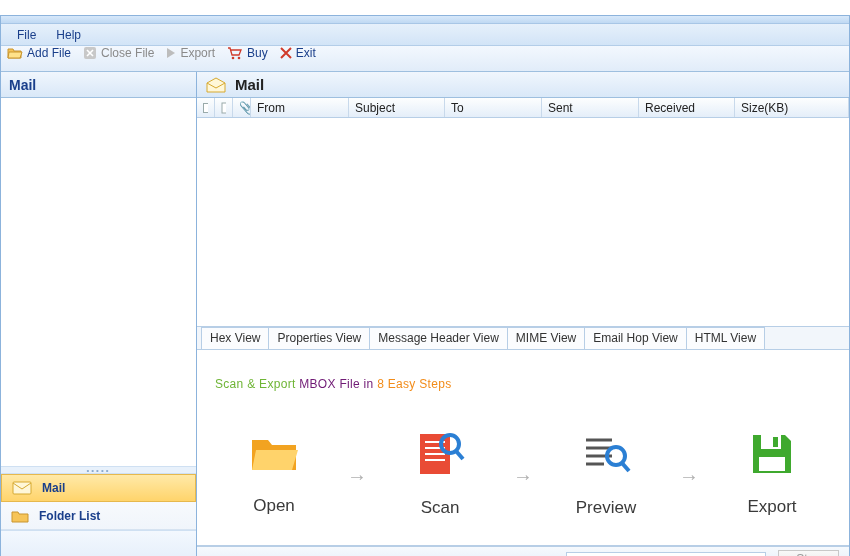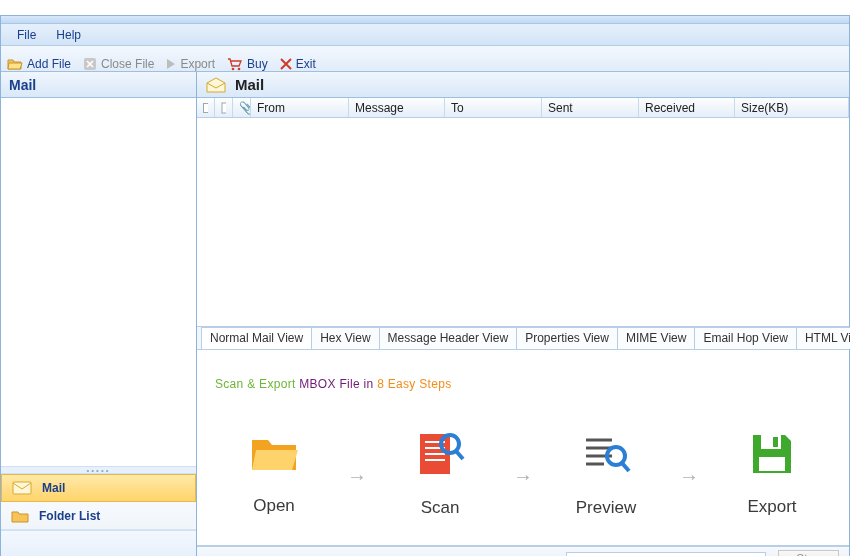--- a/index.html
+++ b/index.html
@@ -1,21 +1,21 @@
 <!DOCTYPE html>
 <html><head>
 <meta charset="utf-8">
 <style>
 * { box-sizing: border-box; margin: 0; padding: 0; font-family: "Segoe UI", Tahoma, sans-serif; font-size: 12px; }
 body { width: 850px; height: 556px; background: #fff; overflow: hidden; }
 .window { width: 850px; height: 556px; display: flex; flex-direction: column; border: 1px solid #8cb3dc; margin-top: 15px; }
 .titlebar { height: 8px; background: linear-gradient(#d7e8fa, #c0d9f3); border-bottom: 1px solid #a8c6e6; }
 .menubar { height: 22px; background: linear-gradient(#e6f0fb, #d2e4f7); display: flex; align-items: center; padding: 0 6px; border-bottom: 1px solid #b3cde8; }
 .menubar .mi { color: #1a3f8b; padding: 2px 10px; cursor: default; }
-.toolbar { height: 26px; background: linear-gradient(#f3f8fe, #e1ecf9); display: flex; align-items: flex-end; border-bottom: 1px solid #9ebfdf; }
+.toolbar { height: 26px; background: linear-gradient(#f3f8fe, #e1ecf9); display: flex; align-items: flex-start; border-bottom: 1px solid #9ebfdf; }
 .toolbar .tb { display: flex; align-items: center; padding: 0 6px; color: #1a3f8b; cursor: default; gap: 4px; }
 .toolbar .tb.d { color: #8a8a8a; }
 .toolbar .sep { width: 1px; height: 18px; background: #b3cde8; margin: 0 2px; }
 .tb-right { margin-left: auto; margin-right: 200px; display: flex; align-items: center; }
 .main { flex: 1; display: flex; min-height: 0; }
 .leftcol { width: 196px; display: flex; flex-direction: column; border-right: 1px solid #8cb3dc; }
 .left-head { height: 26px; background: linear-gradient(#f0f6fd, #d9e8f8); border-bottom: 1px solid #9ebfdf; display: flex; align-items: center; padding: 0 8px; color: #1a3f8b; font-weight: bold; font-size: 14px; }
 .left-tree { flex: 1; background: #fff; }
 .gripper { height: 8px; background: #e8f1fb; display: flex; align-items: center; justify-content: center; border-top: 1px solid #cfe0f2; border-bottom: 1px solid #cfe0f2; color: #8aa9cc; font-size: 8px; letter-spacing: 2px; }
 .navbtns { background: linear-gradient(#fefefe, #f0f5fb); }
@@ -147,33 +147,32 @@
           </div>
         <div class="c" style="width:18px;">
             <svg width="10" height="12">
               <rect x="1" y="1" width="8" height="10" fill="#fff" stroke="#9aa"></rect>
             </svg>
           </div>
         <div class="c" style="width:18px;">
             <span style="color:#888;">📎</span>
           </div>
         <div class="c" style="width:98px;">From</div>
-        <div class="c" style="width:96px;">Message</div>
+        <div class="c" style="width:96px;">Subject</div>
         <div class="c" style="width:97px;">To</div>
         <div class="c" style="width:97px;">Sent</div>
         <div class="c" style="width:96px;">Received</div>
         <div class="c" style="flex:1;">Size(KB)</div>
       </div>
       <div class="listarea"></div>
 
       <div class="tabs">
-        <div class="tab sel">Normal Mail View</div>
         <div class="tab">Hex View</div>
+        <div class="tab">Properties View</div>
         <div class="tab">Message Header View</div>
-        <div class="tab">Properties View</div>
         <div class="tab">MIME View</div>
         <div class="tab">Email Hop View</div>
         <div class="tab">HTML View</div>
 
       </div>
 
       <div class="preview">
         <div class="pv-title">
           <span class="g">Scan &amp; Export </span><span class="k">MBOX File </span><span class="k">in </span><span class="o">8 Easy Steps</span>
         </div>

